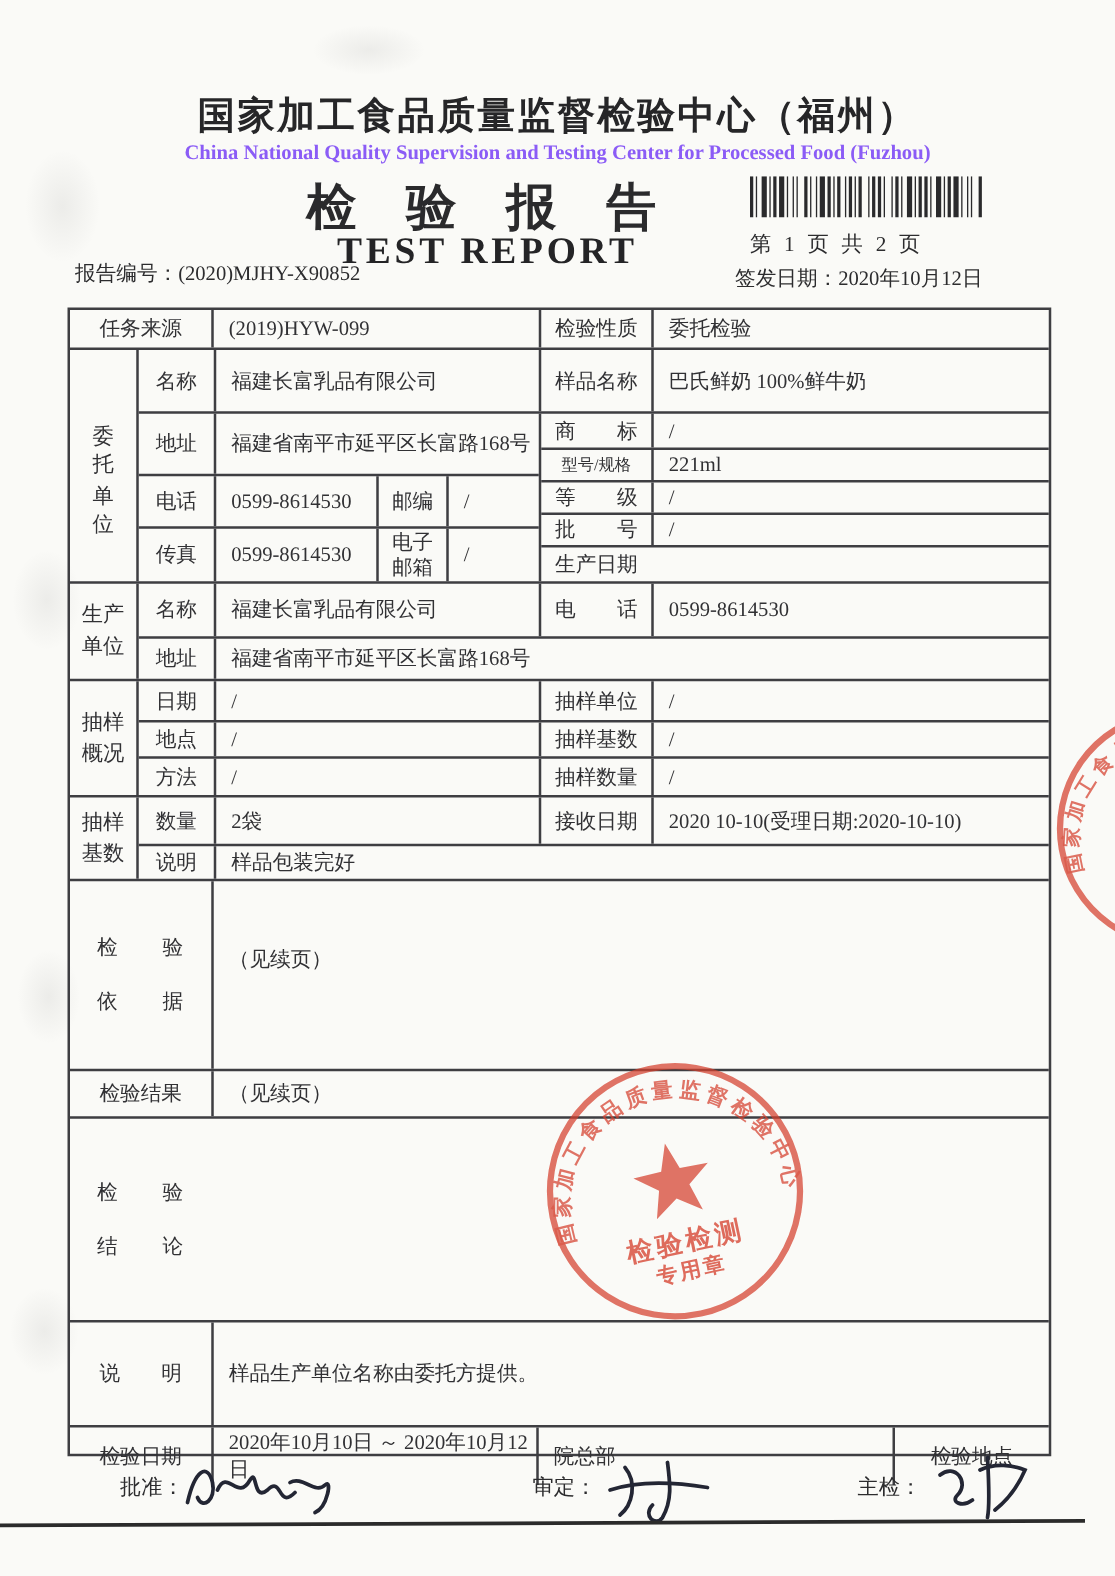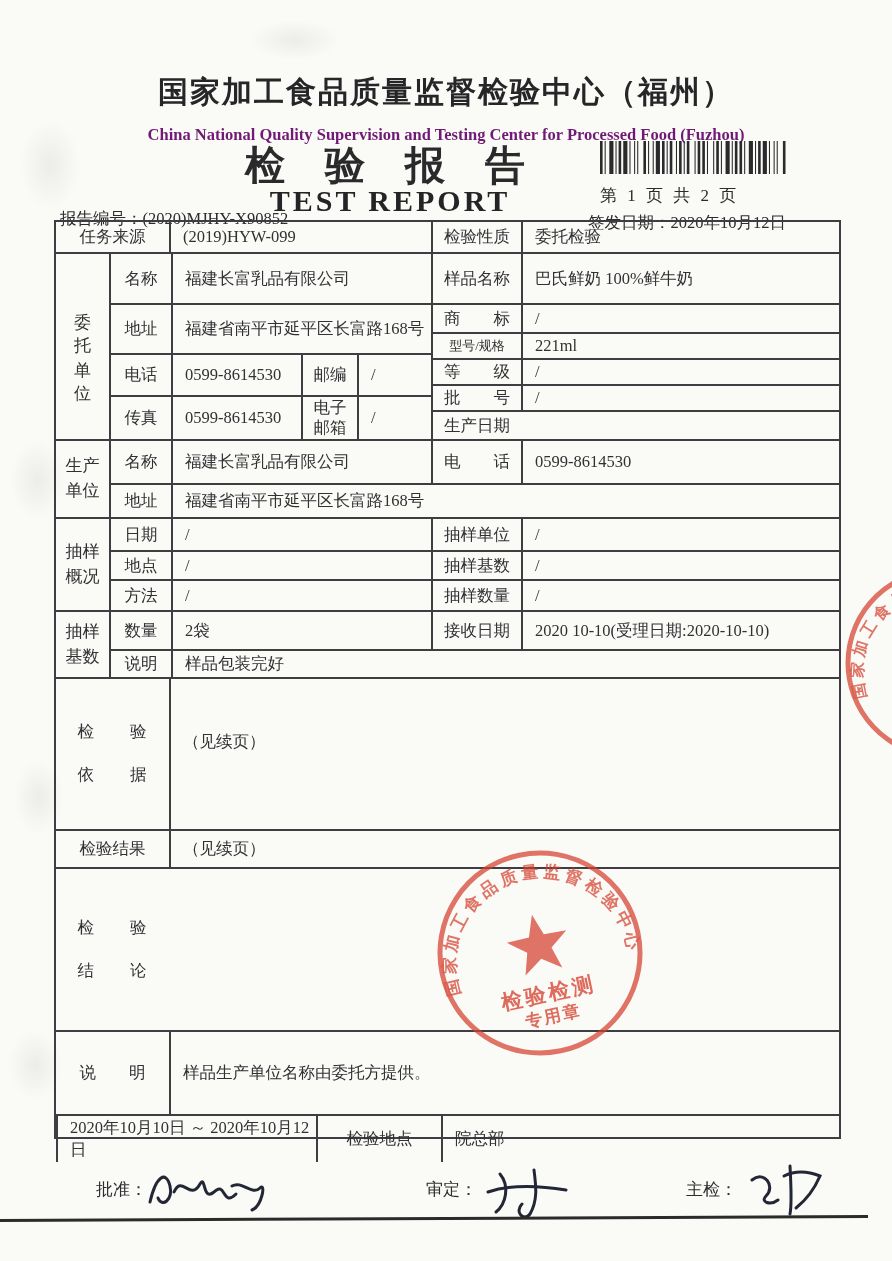--- a/index.html
+++ b/index.html
@@ -9,32 +9,32 @@
   }
   html,body{margin:0;padding:0;}
   body{background:#e8e8e6;font-family:"Liberation Serif","DejaVu Serif",serif;}
   .page{
     position:relative;width:892px;height:1261px;margin:0 auto;
     background:#fafaf7;overflow:hidden;color:var(--ink);padding-left:48px;
   }
   
   .org-cn{position:absolute;top:72px;left:0;width:892px;text-align:center;
     font-size:30px;font-weight:700;letter-spacing:2px;color:#262628;}
-  .org-en{position:absolute;top:125px;left:0;width:892px;text-align:center;
-    font-size:16.5px;font-weight:700;color:#701a75;}
+  .org-en{position:absolute;top:112px;left:0;width:892px;text-align:center;
+    font-size:16.5px;font-weight:700;color:#8b5cf6;}
   .title-cn{position:absolute;top:138px;left:0;width:780px;text-align:center;
     font-size:40px;font-weight:700;letter-spacing:10px;word-spacing:10px;color:#2a2a2c;}
   .title-en{position:absolute;top:184px;left:0;width:780px;text-align:center;
     font-size:30px;font-weight:700;letter-spacing:3px;color:#242426;}
   .barcode{position:absolute;top:141px;left:600px;width:192px;height:33px;}
   .page-info{position:absolute;top:184px;left:600px;font-size:17px;letter-spacing:3px;}
   .report-no{position:absolute;top:208px;left:60px;font-size:16.5px;}
   .issue-date{position:absolute;top:212px;left:588px;font-size:16.5px;}
   
-  .tbl{position:absolute;top:220px;left:54px;width:787px;height:919px;
+  .tbl{position:absolute;top:246px;left:54px;width:787px;height:919px;
     border:2.5px solid var(--line);box-sizing:border-box;font-size:16.5px;}
   .row{display:flex;box-sizing:border-box;}
   .col{display:flex;flex-direction:column;box-sizing:border-box;}
   .cell{box-sizing:border-box;display:flex;align-items:center;overflow:hidden;
     padding:1px 5px;color:#313134;}
   .lab{justify-content:center;text-align:center;}
   .val{justify-content:flex-start;padding-left:12px;}
   .bl{border-left:2px solid var(--line);}
   .bt{border-top:2px solid var(--line);}
   .grouplab{justify-content:center;}
@@ -270,23 +270,24 @@
       <div class="cell lab pre biglab" style="width:113px">检　　验
 结　　论</div>
     </div>
 
     <div class="row bt" style="height:84px">
       <div class="cell lab" style="width:113px">说　　明</div>
       <div class="cell val bl" style="flex:1">样品生产单位名称由委托方提供。</div>
     </div>
 
     <div class="row bt" style="flex:1">
+      <div class="cell lab" style="width:113px">检验日期</div>
       <div class="cell val bl" style="width:260px">2020年10月10日 ～ 2020年10月12日</div>
+      <div class="cell val bl" style="flex:1">院总部</div>
       <div class="cell lab bl" style="width:125px">检验地点</div>
-      <div class="cell val bl" style="flex:1">院总部</div>
     </div>
   </div>
 
   <div class="signrow">
     <span class="signlabel" style="left:96px">批准：</span>
     <svg class="sig" style="left:140px;top:2px" width="135" height="56" viewBox="0 0 135 56">
       <g fill="none" stroke="#232634" stroke-width="3" stroke-linecap="round">
         <path d="M10 40 C16 14 26 8 30 24 C33 38 22 46 18 36"></path>
         <path d="M34 30 C42 12 50 40 60 22 C66 12 62 40 74 30 C86 18 82 46 96 32"></path>
         <path d="M92 24 C102 18 112 34 120 26 C126 20 122 44 112 48"></path>

